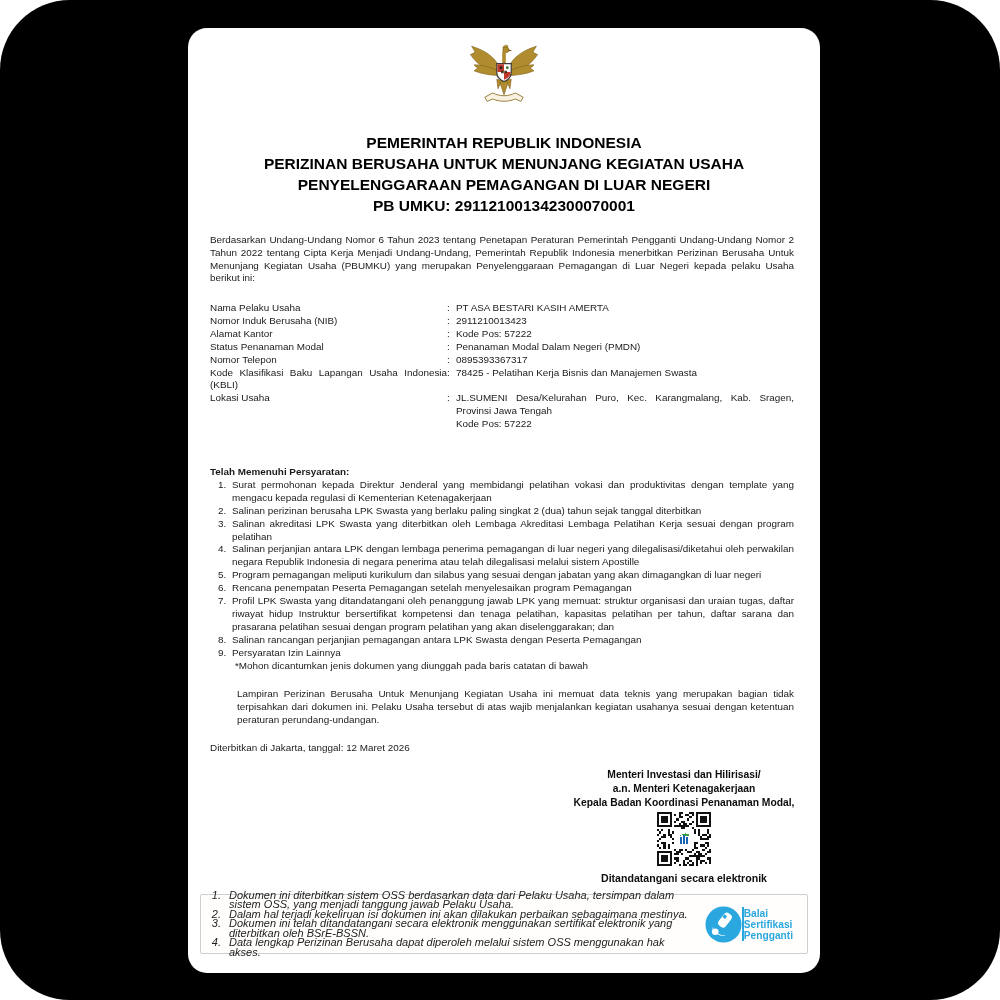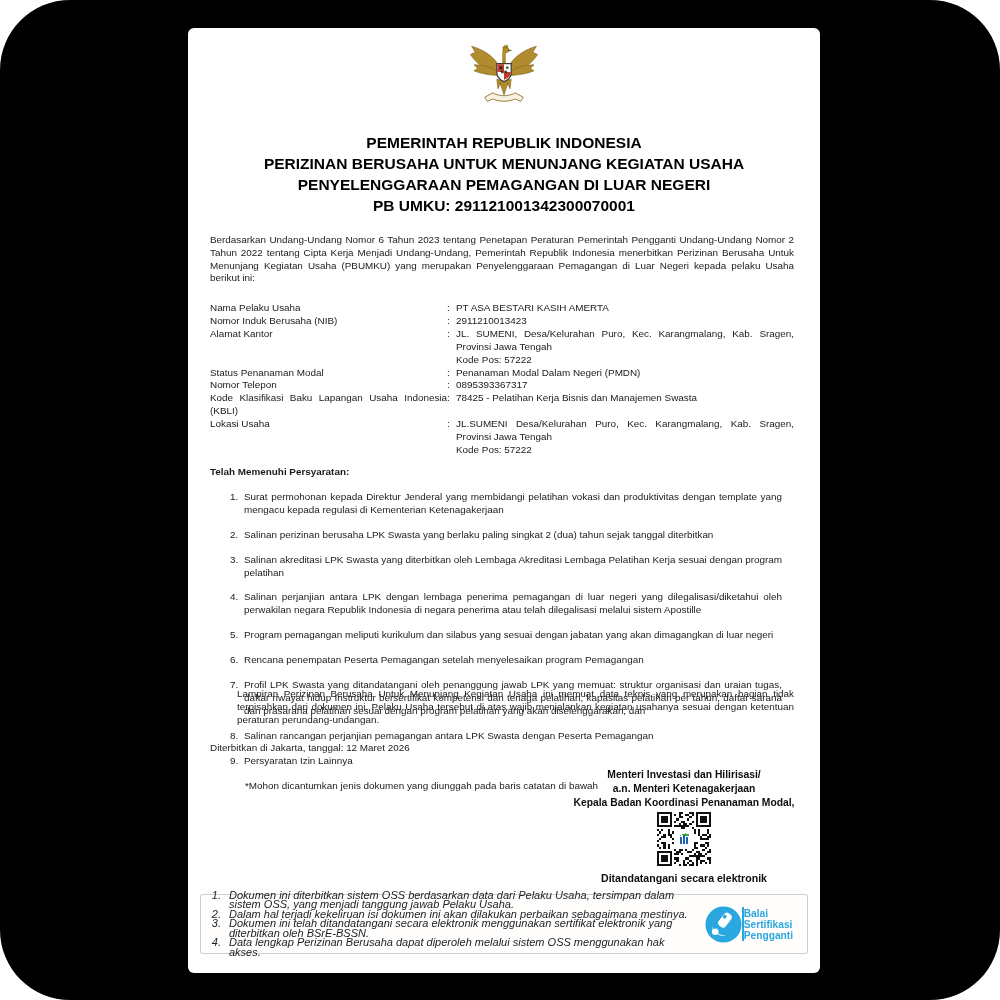--- a/index.html
+++ b/index.html
@@ -1,20 +1,20 @@
 <!DOCTYPE html>
 <html><head>
 <meta charset="utf-8">
 <style>
   html,body{margin:0;padding:0;}
   body{width:1000px;height:1000px;background:#ffffff;position:relative;
        font-family:"Liberation Sans",sans-serif;-webkit-font-smoothing:antialiased;}
   .frame{position:absolute;inset:0;background:#000;border-radius:70px;}
   .paper{position:absolute;left:188px;top:28px;width:632px;height:945px;
-         background:#fff;border-radius:6px;overflow:hidden;color:#1a1a1a;}
+         background:#fff;border-radius:19px;overflow:hidden;color:#1a1a1a;}
 
   .emblem{position:absolute;top:12px;left:50%;transform:translateX(-50%);
           width:72px;height:70px;}
 
   .title-block{position:absolute;top:104px;left:0;right:0;text-align:center;
                font-weight:bold;font-size:15.5px;line-height:21px;color:#000;}
 
   .para{text-align:justify;font-size:9.9px;line-height:12.8px;}
   .intro{position:absolute;top:206px;left:22px;right:26px;}
 
@@ -22,22 +22,22 @@
           font-size:9.9px;line-height:12.9px;}
   .frow{display:flex;align-items:flex-start;}
   .flabel{width:237px;flex:none;text-align:justify;}
   .fcolon{flex:none;width:9px;}
   .fvalue{flex:1;text-align:justify;}
 
   .req{position:absolute;top:438px;left:22px;right:26px;
        font-size:9.9px;line-height:12.9px;}
   .req-title{font-weight:bold;}
   .req ol{margin:0;padding-left:19px;}
-  .req li{text-align:justify;padding-left:3px;margin:12px;}
-  .req-note{margin-left:35px;}
+  .req li{text-align:justify;padding-left:3px;margin:0;}
+  .req-note{margin-left:25px;}
 
   .closing{position:absolute;top:660px;left:22px;right:26px;margin-left:27px;}
   .issued{position:absolute;top:714px;left:22px;font-size:9.9px;}
 
   .sig{position:absolute;top:740px;left:340px;width:312px;text-align:center;
        font-weight:bold;font-size:10.3px;line-height:13.8px;color:#0d0d0d;}
   .qr{width:54px;height:54px;margin:3px auto 6px;display:block;}
   .esign{font-size:10.6px;}
 
   .footer{position:absolute;left:12px;right:12px;top:866px;height:60px;
@@ -114,21 +114,20 @@
       <div class="flabel">Nomor Induk Berusaha (NIB)</div>
       <div class="fcolon">:</div>
       <div class="fvalue">
           <div>2911210013423</div>
         </div>
     </div>
     <div class="frow">
       <div class="flabel">Alamat Kantor</div>
       <div class="fcolon">:</div>
       <div class="fvalue">
-        <div>JL. SUMENI, Desa/Kelurahan Puro, Kec. Karangmalang, Kab. Sragen, Provinsi Jawa Tengah</div>
         <div>Kode Pos: 57222</div>
       </div>
     </div>
     <div class="frow">
       <div class="flabel">Status Penanaman Modal</div>
       <div class="fcolon">:</div>
       <div class="fvalue">
           <div>Penanaman Modal Dalam Negeri (PMDN)</div>
         </div>
     </div>

